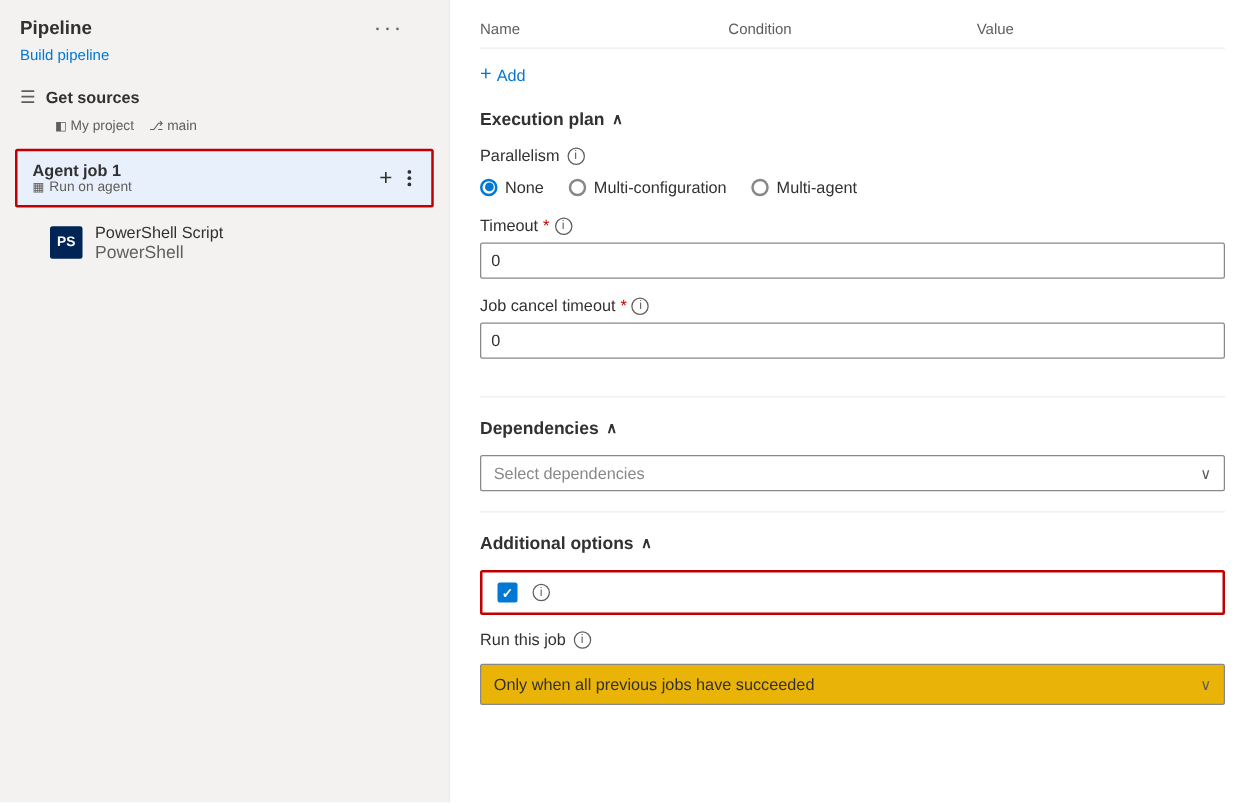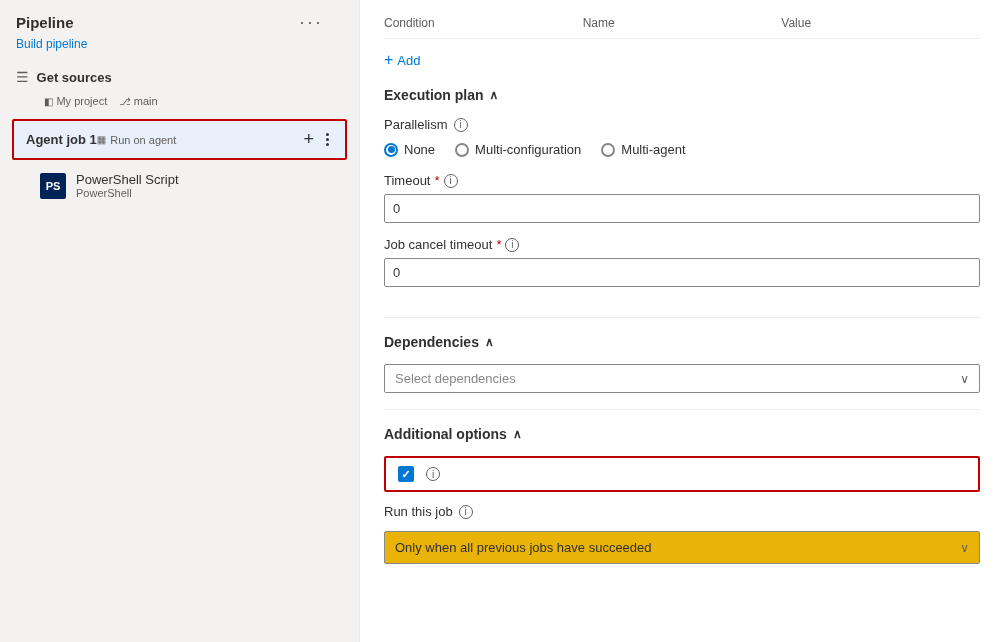--- a/index.html
+++ b/index.html
@@ -67,21 +67,21 @@
       border: 2px solid #c00000;
       border-radius: 2px;
       margin: 4px 12px;
       padding: 8px 12px;
       display: flex;
       align-items: center;
       justify-content: space-between;
     }
     .agent-job-left {
       display: flex;
-      flex-direction: row;
+      flex-direction: column;
     }
     .agent-job-title {
       font-size: 13px;
       font-weight: 600;
     }
     .agent-job-sub {
       font-size: 11px;
       color: #605e5c;
       display: flex;
       align-items: center;
@@ -129,21 +129,21 @@
       justify-content: center;
       color: #fff;
       font-size: 11px;
       font-weight: 700;
     }
     .ps-label {
       display: flex;
       flex-direction: column;
     }
     .ps-title { font-size: 13px; font-weight: 500; }
-    .ps-sub { font-size: 11px; color: #605e5c; }
+    .ps-sub { font-size: 14px; color: #605e5c; }
 
     
     .main-content {
       flex: 1;
       overflow-y: auto;
       padding: 0;
     }
     .main-inner {
       padding: 16px 24px;
     }
@@ -386,22 +386,22 @@
       <span class="ps-sub">PowerShell</span>
     </div>
   </div>
 </div>
 
 <div class="main-content">
   <div class="main-inner">
 
     
     <div class="table-header-row">
+      <span>Name</span>
       <span>Condition</span>
-      <span>Name</span>
       <span>Value</span>
     </div>
 
     
     <div class="add-btn-row">
       <button class="add-btn">
         <span class="add-plus">+</span>
         <span>Add</span>
       </button>
     </div>

